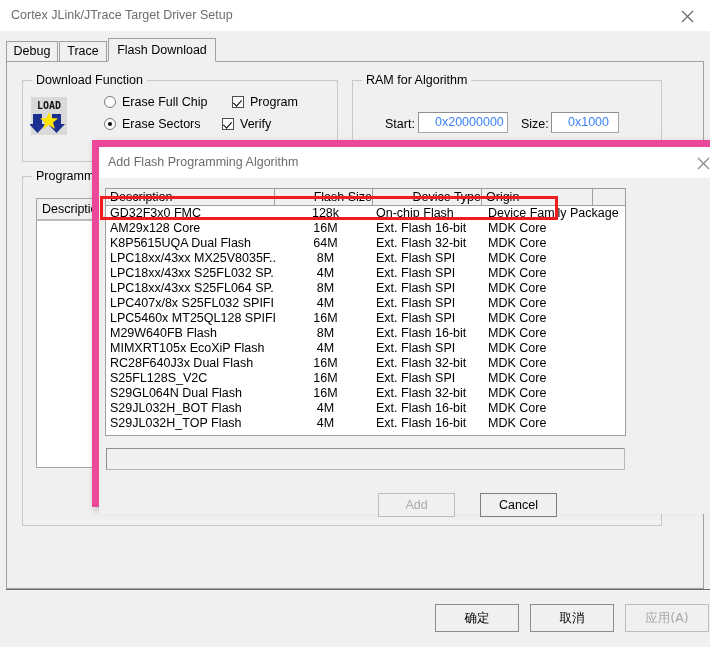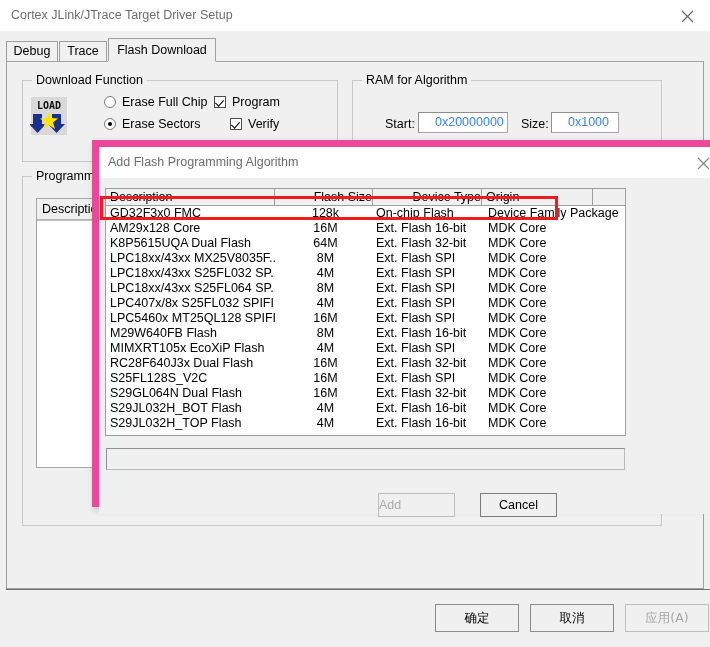--- a/index.html
+++ b/index.html
@@ -166,22 +166,22 @@
     position: absolute;
     left: 2px; top: 1px;
     width: 4px; height: 7px;
     border: solid #000;
     border-width: 0 1.6px 1.6px 0;
     transform: rotate(42deg);
   }
 
   #rad-erasefull { left: 104px; top: 95px; }
   #rad-erasesect { left: 104px; top: 117px; }
-  #chk-program   { left: 214px; top: 95px; }
-  #chk-verify    { left: 222px; top: 117px; margin-left: 8px; }
+  #chk-program   { left: 232px; top: 95px; }
+  #chk-verify    { left: 222px; top: 117px; }
 
   
   .field-label {
     position: absolute;
     font-size: 12.5px;
     color: #000;
     white-space: nowrap;
   }
   .textfield {
     position: absolute;
@@ -386,21 +386,21 @@
     box-sizing: border-box;
   }
   #dlg-btn-add {
     position: absolute;
     left: 279px; top: 315px;
     width: 77px; height: 24px;
     line-height: 22px;
     background: #f0f0f0;
     border: 1px solid #bdbdbd;
     box-sizing: border-box;
-    text-align: left;
+    text-align: center;
     font-size: 12.5px;
     color: #aaaaaa;
     cursor: default;
   }
   #dlg-btn-cancel {
     position: absolute;
     left: 370px; top: 315px;
     width: 77px; height: 24px;
     line-height: 22px;
     background: #f0f0f0;

